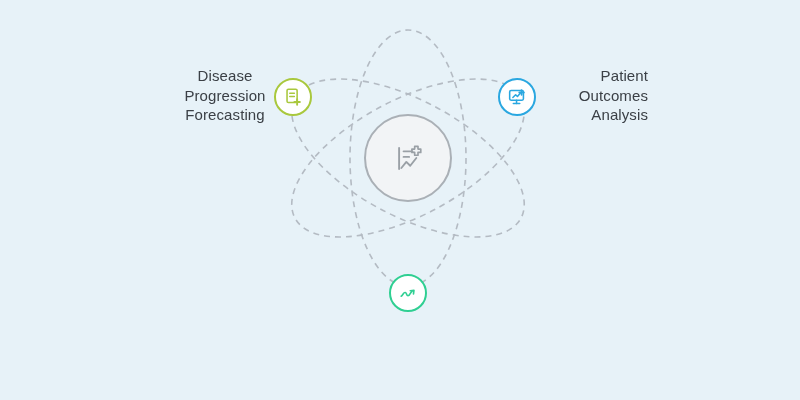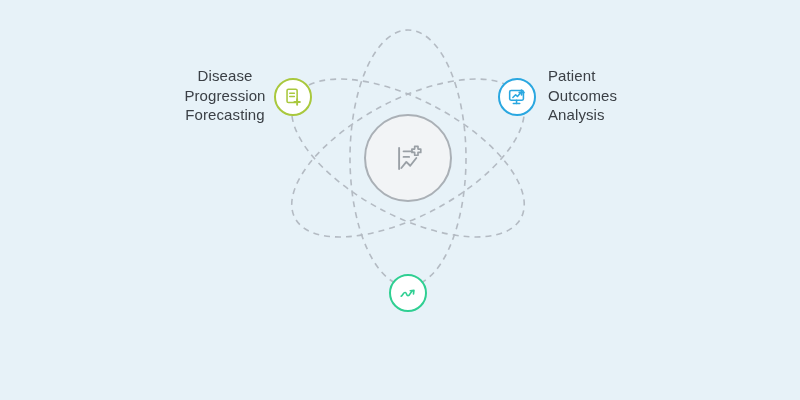--- a/index.html
+++ b/index.html
@@ -40,21 +40,21 @@
   .node--blue{left:498px;top:78px;color:#2aa7e0;}
   .node--emerald{left:389px;top:274px;color:#2fcf92;}
   .node-label{
     position:absolute;
     color:#3b4046;
     font-size:15px;
     line-height:1.3;
     letter-spacing:.1px;
   }
   .label--disease{left:160px;top:66px;width:130px;text-align:center;}
-  .label--patient{left:548px;top:66px;width:100px;text-align:left;}
+  .label--patient{left:548px;top:66px;width:100px;text-align:right;}
   .label--predictive{left:338px;top:326px;width:140px;text-align:center;}
   svg{display:block;}
 </style>
 </head>
 <body>
 
 <div class="canvas">
 
   <svg class="orbits" width="800" height="400" viewBox="0 0 800 400">
     <g fill="none" stroke="#b4bbc3" stroke-width="1.6" stroke-dasharray="6 5">

